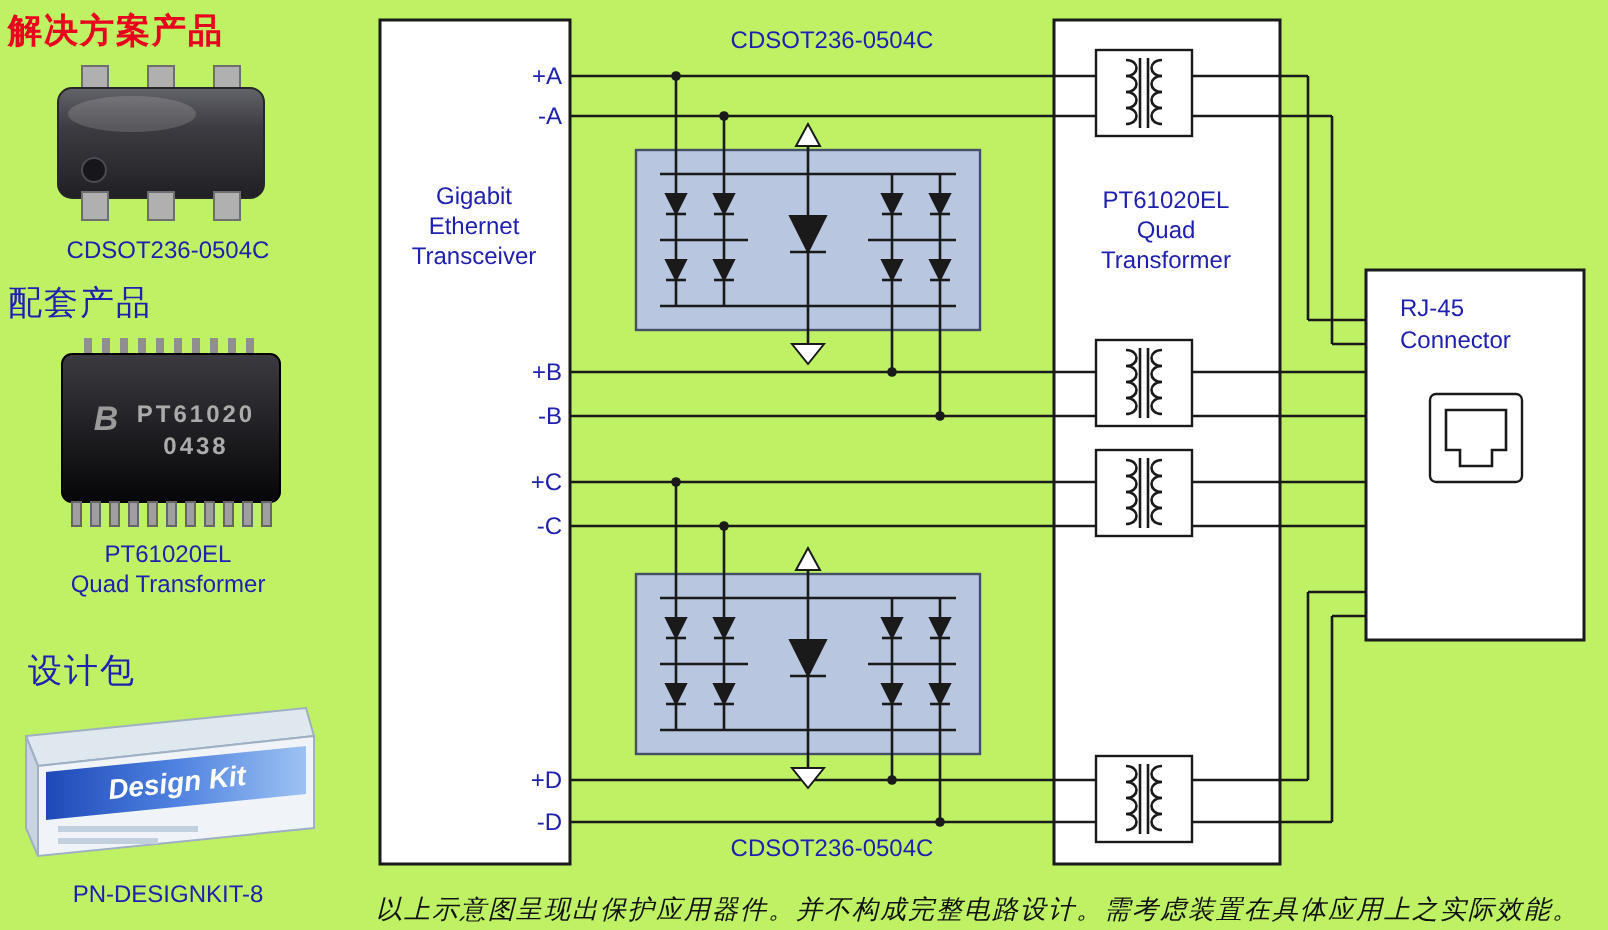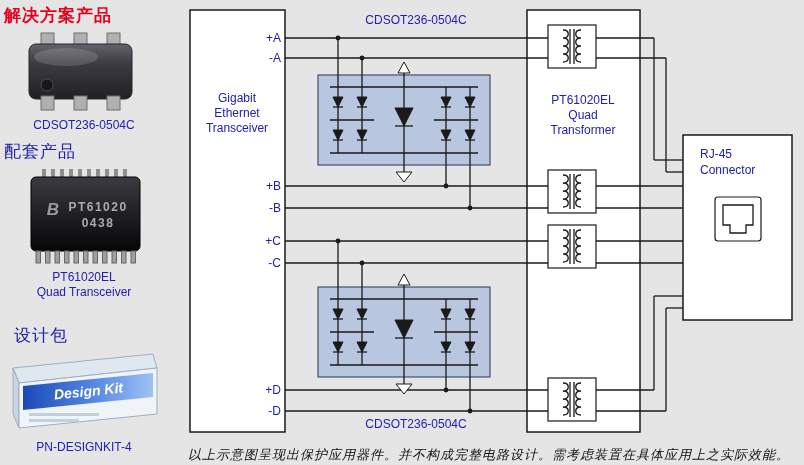--- a/index.html
+++ b/index.html
@@ -1,16 +1,16 @@
 <!DOCTYPE html>
 <html><head>
 <meta charset="utf-8">
 <style>
   html,body{margin:0;padding:0;background:#fff;}
-  .page{position:relative;width:804px;height:465px;background:#e5e5e5;overflow:hidden;
+  .page{position:relative;width:804px;height:465px;background:#bef264;overflow:hidden;
         font-family:"Liberation Sans",sans-serif;}
   
   .sidebar{position:absolute;left:0;top:0;width:185px;height:465px;}
   .sidebar .h-red{position:absolute;left:4px;top:4px;font-size:17px;font-weight:bold;color:#e8001d;letter-spacing:1px;}
   .sidebar .h-blue{position:absolute;font-size:17px;font-weight:normal;color:#2020b0;letter-spacing:1px;}
   .sidebar .cap{position:absolute;left:0;width:168px;text-align:center;font-size:12px;color:#2020b0;}
   .img-abs{position:absolute;}
   
   .diagram{position:absolute;left:184px;top:0;}
   .diagram line,.diagram path,.diagram polyline{stroke:#1a1a1a;stroke-width:1.3;fill:none;}
@@ -91,41 +91,41 @@
         <rect x="46" y="85" width="4.5" height="12" fill="#9f9f9f" stroke="#666"></rect>
           <rect x="55.5" y="85" width="4.5" height="12" fill="#9f9f9f" stroke="#666"></rect>
         <rect x="65" y="85" width="4.5" height="12" fill="#9f9f9f" stroke="#666"></rect>
           <rect x="74.5" y="85" width="4.5" height="12" fill="#9f9f9f" stroke="#666"></rect>
         <rect x="84" y="85" width="4.5" height="12" fill="#9f9f9f" stroke="#666"></rect>
           <rect x="93.5" y="85" width="4.5" height="12" fill="#9f9f9f" stroke="#666"></rect>
         <rect x="103" y="85" width="4.5" height="12" fill="#9f9f9f" stroke="#666"></rect>
       </g>
     </svg>
     <div class="cap" style="top:270px">PT61020EL</div>
-    <div class="cap" style="top:285px">Quad Transceiver</div>
+    <div class="cap" style="top:285px">Quad Transformer</div>
 
     <div class="h-blue" style="left:14px;top:324px">设计包</div>
 
     <svg class="img-abs" style="left:5px;top:336px" width="160" height="100" viewBox="0 0 160 100">
       <defs>
         <linearGradient id="gkit" x1="0" y1="0" x2="1" y2="0">
           <stop offset="0" stop-color="#1d49b8"></stop>
             <stop offset="0.5" stop-color="#4f82e0"></stop>
             <stop offset="1" stop-color="#9dc2f2"></stop>
         </linearGradient>
       </defs>
       <polygon points="8,32 148,18 152,32 14,47" fill="#dfe7ef" stroke="#9fb0c2"></polygon>
       <polygon points="8,32 14,47 14,92 8,78" fill="#c9d4e0" stroke="#9fb0c2"></polygon>
       <polygon points="14,47 152,32 152,78 14,92" fill="#f0f4f8" stroke="#9fb0c2"></polygon>
       <polygon points="18,50 148,37 148,61 18,74" fill="url(#gkit)"></polygon>
       <text x="84" y="60" transform="rotate(-6 84 60)" fill="#ffffff" font-style="italic" font-weight="bold" font-size="14" text-anchor="middle">Design Kit</text>
       <rect x="24" y="77" width="70" height="3" fill="#c2cfdc"></rect>
       <rect x="24" y="83" width="50" height="3" fill="#c2cfdc"></rect>
     </svg>
-    <div class="cap" style="top:440px">PN-DESIGNKIT-4</div>
+    <div class="cap" style="top:440px">PN-DESIGNKIT-8</div>
   </aside>
 
   <svg class="diagram" width="620" height="445" viewBox="0 0 620 445">
     <defs>
 
       <g id="tvs">
         <rect class="tvsbox" x="0" y="0" width="172" height="90"></rect>
         <line x1="12" y1="12" x2="160" y2="12"></line>
         <line x1="12" y1="78" x2="160" y2="78"></line>
         <line x1="12" y1="45" x2="56" y2="45"></line>

